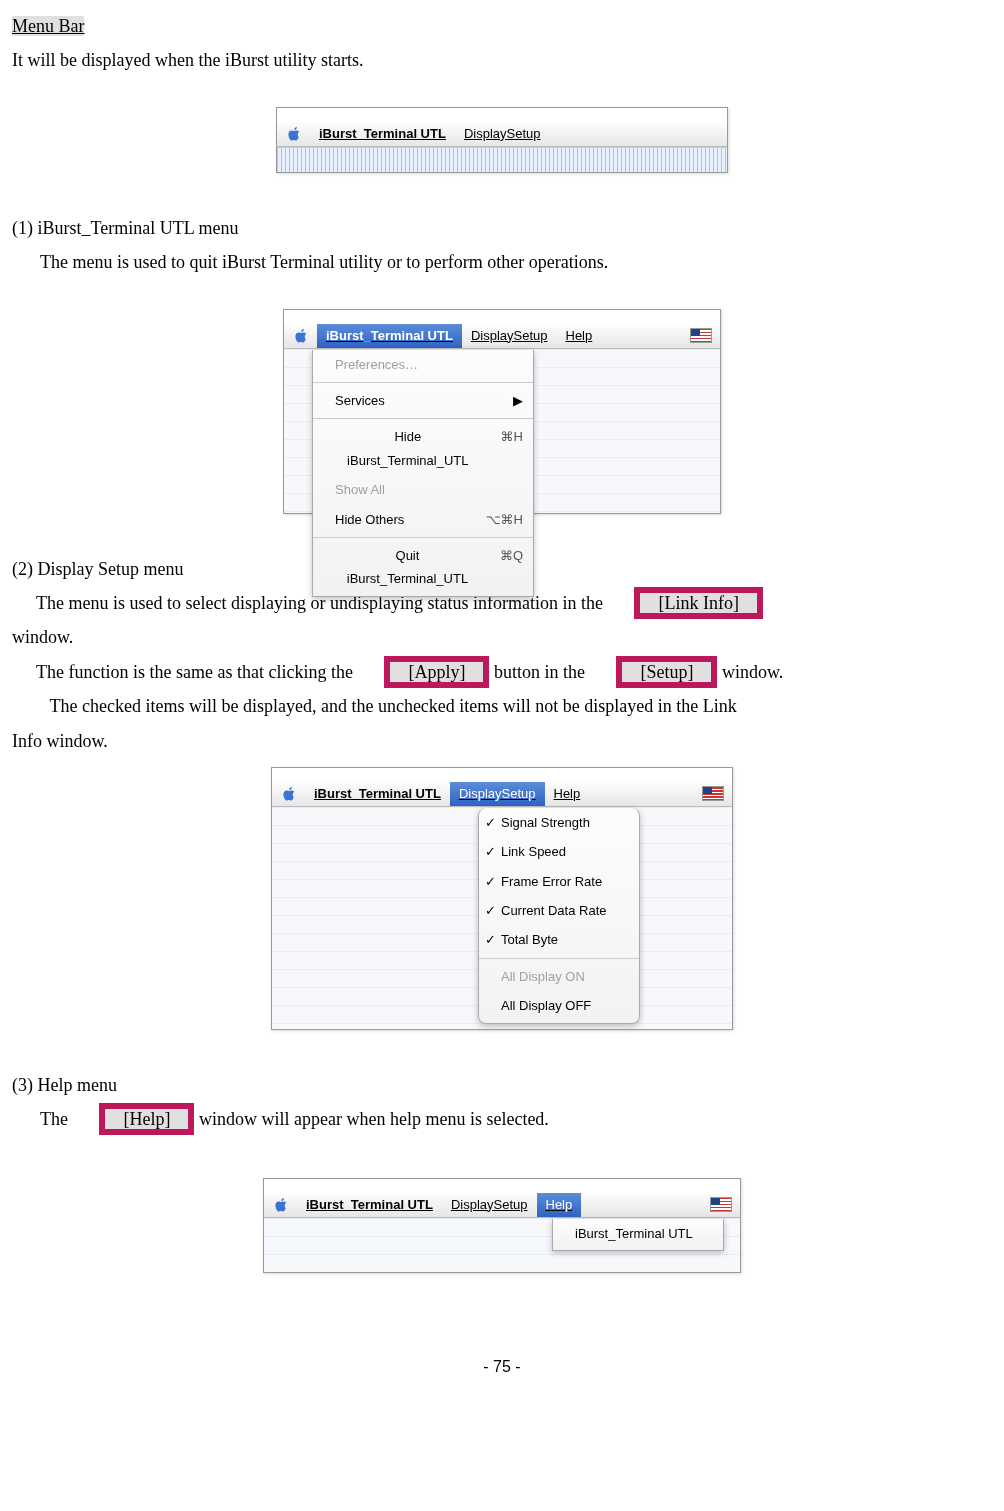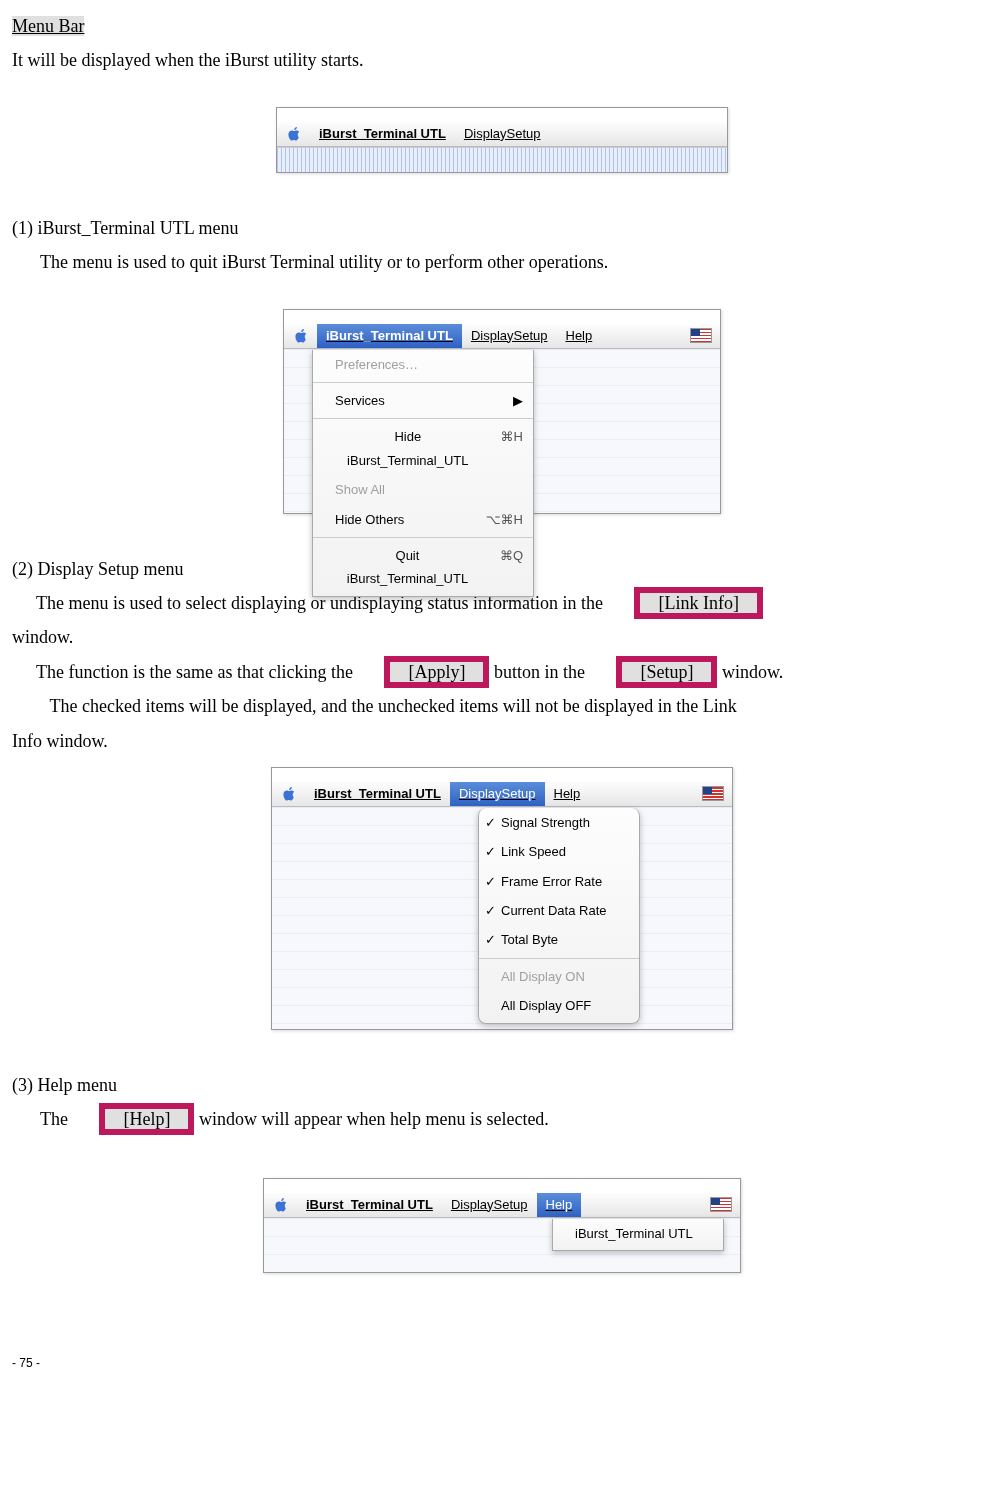--- a/index.html
+++ b/index.html
@@ -78,21 +78,21 @@
   .dd-item { padding:3px 10px 3px 22px; position:relative; display:flex; justify-content:space-between; cursor:default;}
   .dd-item.disabled { color:#a0a0a0; }
   .dd-sep { height:1px; background:#ccc; margin:3px 0; }
   .dd-sc { color:#555; font-size:13px; margin-left:20px;}
   .dd-sub { position:absolute; right:10px; }
   .dd-check::before { content:"✓"; position:absolute; left:6px; }
 
   .shot-body { background:#f4f6fd; }
   .grid-bg { background:repeating-linear-gradient(#e9edf8 0 1px,#f6f8fc 1px 18px); }
 
-  .pagenum { text-align:left; font-family:Arial,sans-serif; font-size:12px; margin-top:80px;}
+  .pagenum { text-align:center; font-family:Arial,sans-serif; font-size:16px; margin-top:80px;}
 
   
   #shot1 { width:450px; }
   #shot1 .shot-body{height:24px;}
   #shot2 { width:436px; }
   #shot2 .shot-body{height:164px;}
   #shot2 .dropdown{left:28px; width:220px;}
   #shot3 { width:460px; }
   #shot3 .shot-body{height:222px;}
   #shot3 .dropdown{left:206px; min-width:160px;border-radius:8px;}

